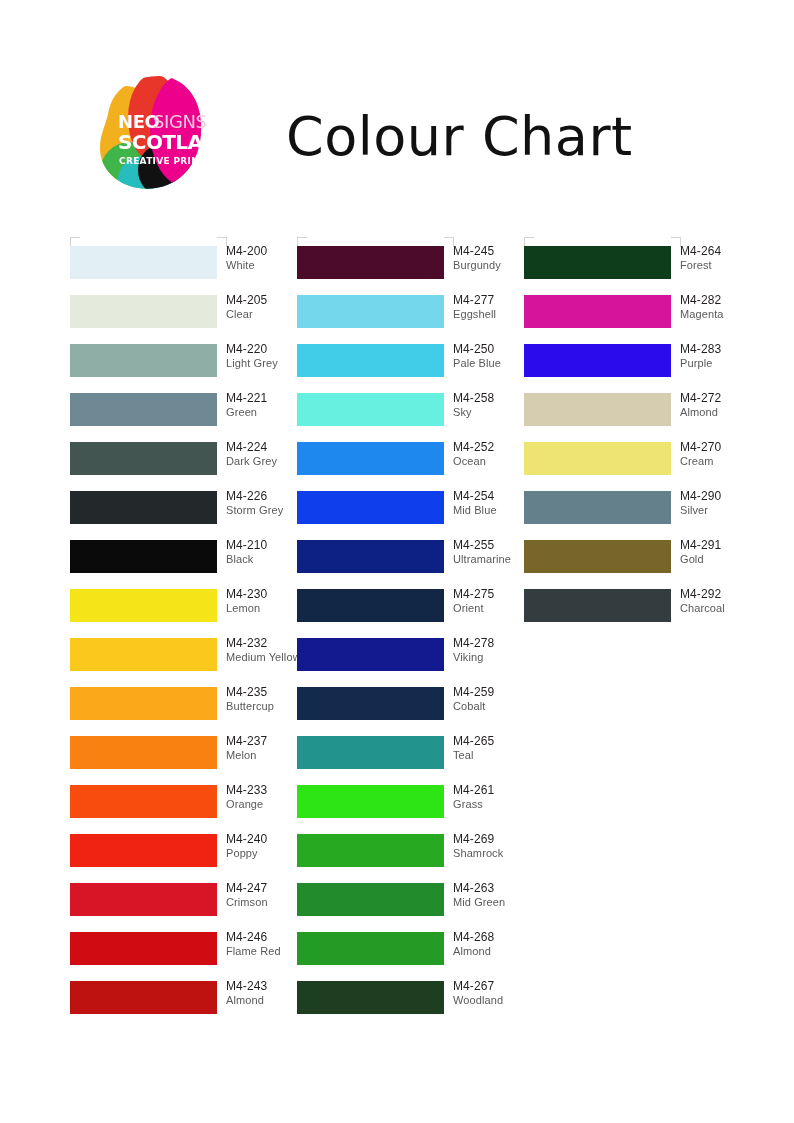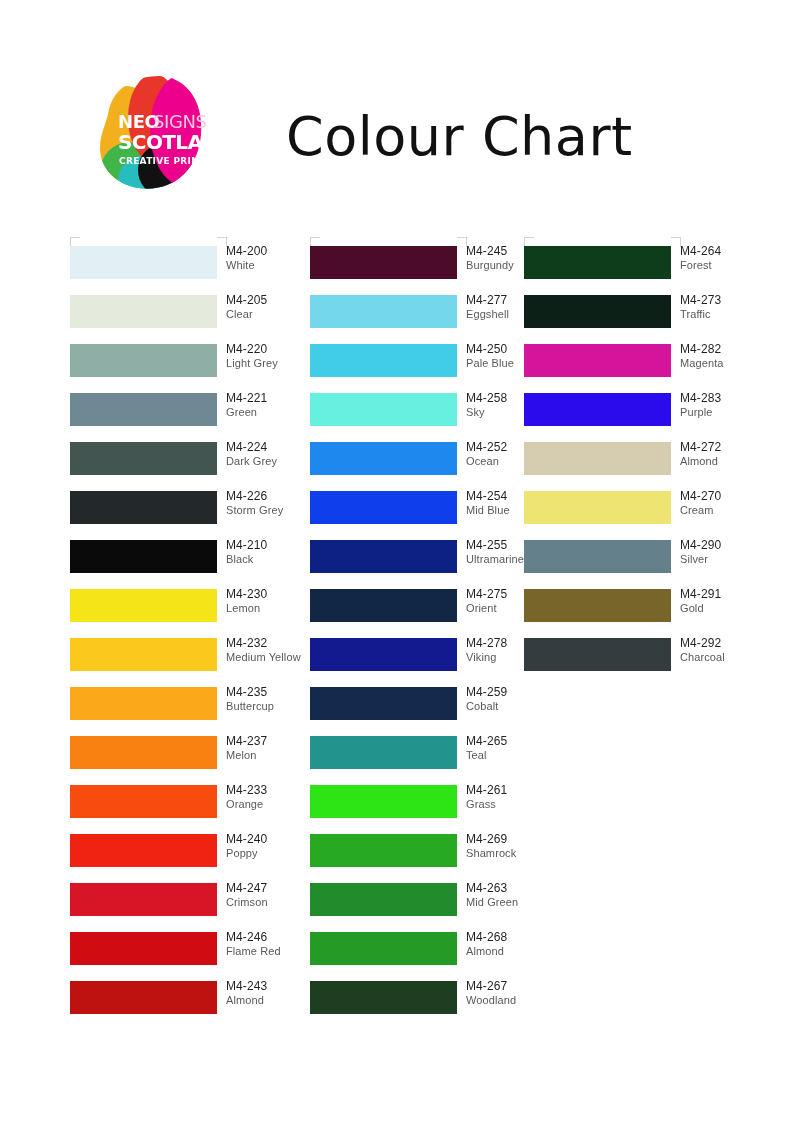--- a/index.html
+++ b/index.html
@@ -52,21 +52,21 @@
     left: 0;
     top: 246px;
     width: 794px;
   }
   .column {
     position: absolute;
     top: 0;
     width: 230px;
   }
   .col-0 { left: 70px;  }
-  .col-1 { left: 310px; }
+  .col-1 { left: 297px; }
   .col-2 { left: 524px; }
 
   
   .crop-mark {
     position: absolute;
     top: -9px;
     width: 9px;
     height: 9px;
     pointer-events: none;
   }
@@ -391,27 +391,20 @@
       <span class="crop-mark crop-left"></span>
       <span class="crop-mark crop-right"></span>
       <div class="swatch-row">
         <div class="chip" style="background: rgb(14, 61, 28);"></div>
         <div class="labels">
           <div class="code">M4-264</div>
           <div class="name">Forest</div>
         </div>
       </div>
       <div class="swatch-row">
-        <div class="chip" style="background: rgb(12, 32, 24);"></div>
-        <div class="labels">
-          <div class="code">M4-273</div>
-          <div class="name">Traffic</div>
-        </div>
-      </div>
-      <div class="swatch-row">
         <div class="chip" style="background: rgb(212, 21, 156);"></div>
         <div class="labels">
           <div class="code">M4-282</div>
           <div class="name">Magenta</div>
         </div>
       </div>
       <div class="swatch-row">
         <div class="chip" style="background: rgb(43, 10, 236);"></div>
         <div class="labels">
           <div class="code">M4-283</div>

